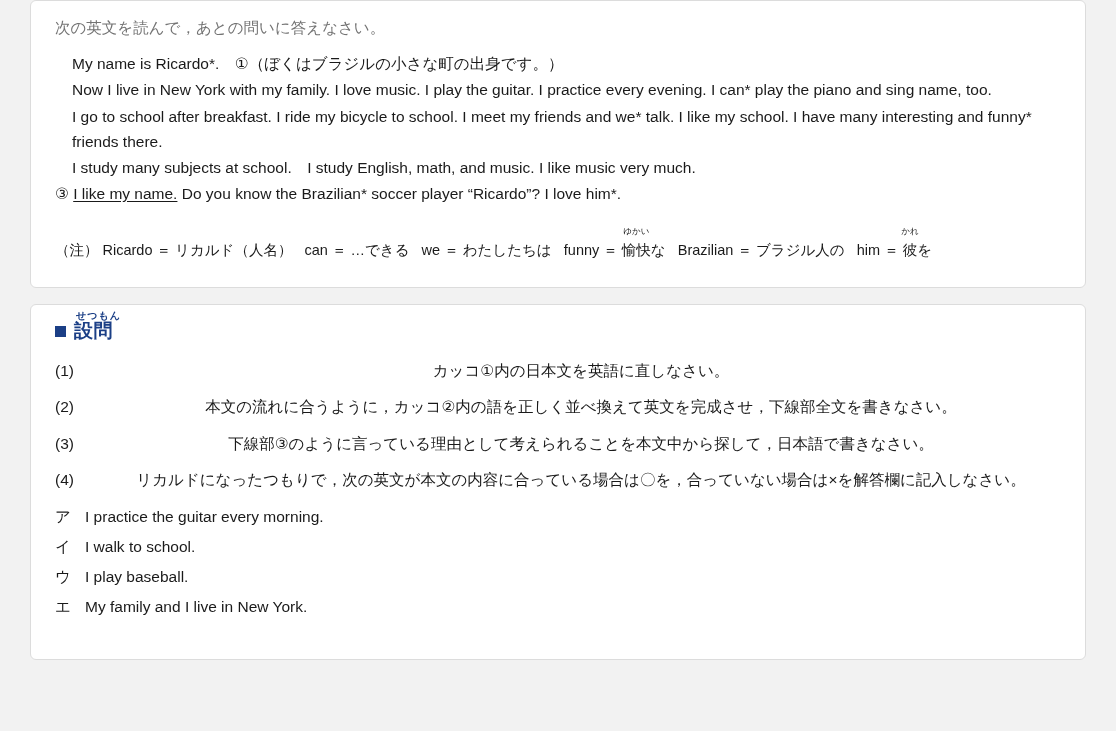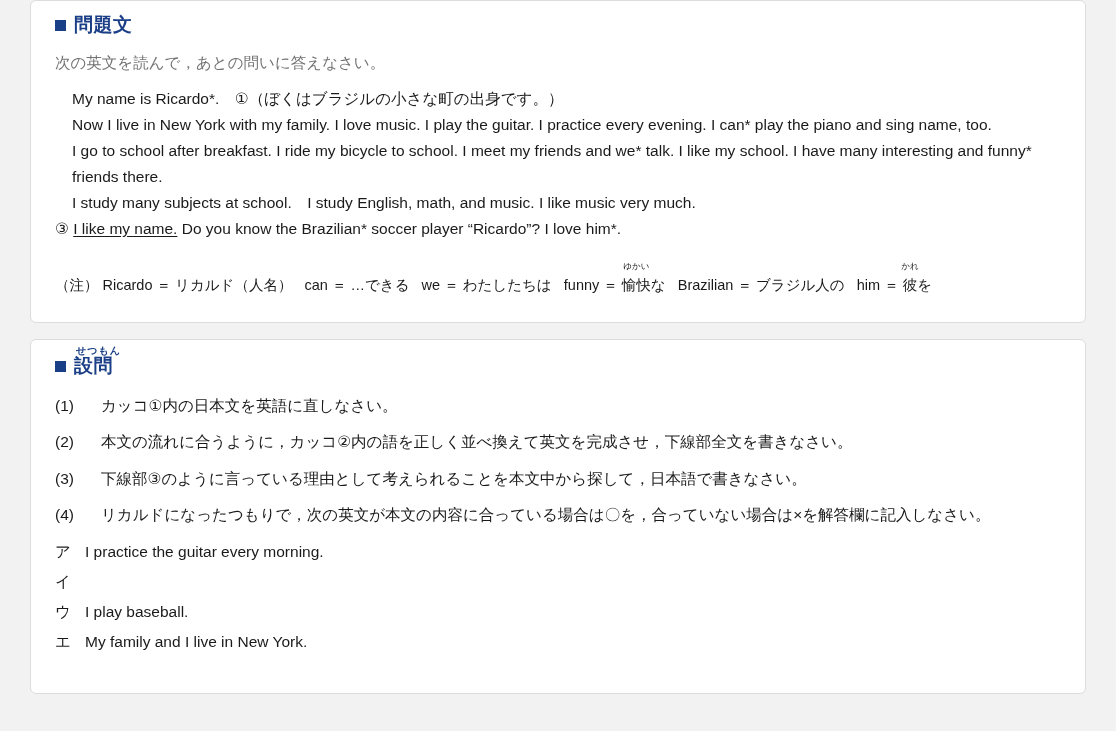--- a/index.html
+++ b/index.html
@@ -99,42 +99,36 @@
   }
   .q-list { margin: 0; padding: 0; }
   .q-item {
     display: flex;
     font-size: 15.5px;
     color: #1a1a1a;
     line-height: 1.9;
     margin-bottom: 7px;
   }
   .q-num { width: 46px; flex: 0 0 46px; }
-  .q-text { flex: 1; }
+  .q-text { flex: 1; text-align: center; }
   .choice {
     display: flex;
     font-size: 15.5px;
     color: #1a1a1a;
     line-height: 1.95;
   }
   .choice-label { width: 30px; flex: 0 0 30px; }
   .spacer-bottom { height: 14px; }
 </style>
 </head>
 <body>
 
 <div class="page">
 
   <div class="card first">
-    <div class="section-heading">
-      <span class="marker"></span>
-      <span class="title-wrap">
-        <span>問題文</span>
-      </span>
-    </div>
 
     <p class="lead">次の英文を読んで，あとの問いに答えなさい。</p>
 
     <div class="passage">
       <p class="indent">My name is Ricardo*.　①（ぼくはブラジルの小さな町の出身です。）</p>
       <p class="indent">Now I live in New York with my family. I love music. I play the guitar. I practice every evening. I can* play the piano and sing name, too.</p>
       <p class="indent">I go to school after breakfast. I ride my bicycle to school. I meet my friends and we* talk. I like my school. I have many interesting and funny* friends there.</p>
       <p class="indent">I study many subjects at school.　I study English, math, and music. I like music very much.</p>
       <p>
         <span>③ </span><span class="u">I like my name.</span><span> Do you know the Brazilian* soccer player “Ricardo”? I love him*.</span>
@@ -180,20 +174,21 @@
       </div>
     </div>
 
     <div>
       <div class="choice">
         <span class="choice-label">ア</span>
         <span>I practice the guitar every morning.</span>
       </div>
       <div class="choice">
         <span class="choice-label">イ</span>
+        <span>I walk to school.</span>
       </div>
       <div class="choice">
         <span class="choice-label">ウ</span>
         <span>I play baseball.</span>
       </div>
       <div class="choice">
         <span class="choice-label">エ</span>
         <span>My family and I live in New York.</span>
       </div>
     </div>

